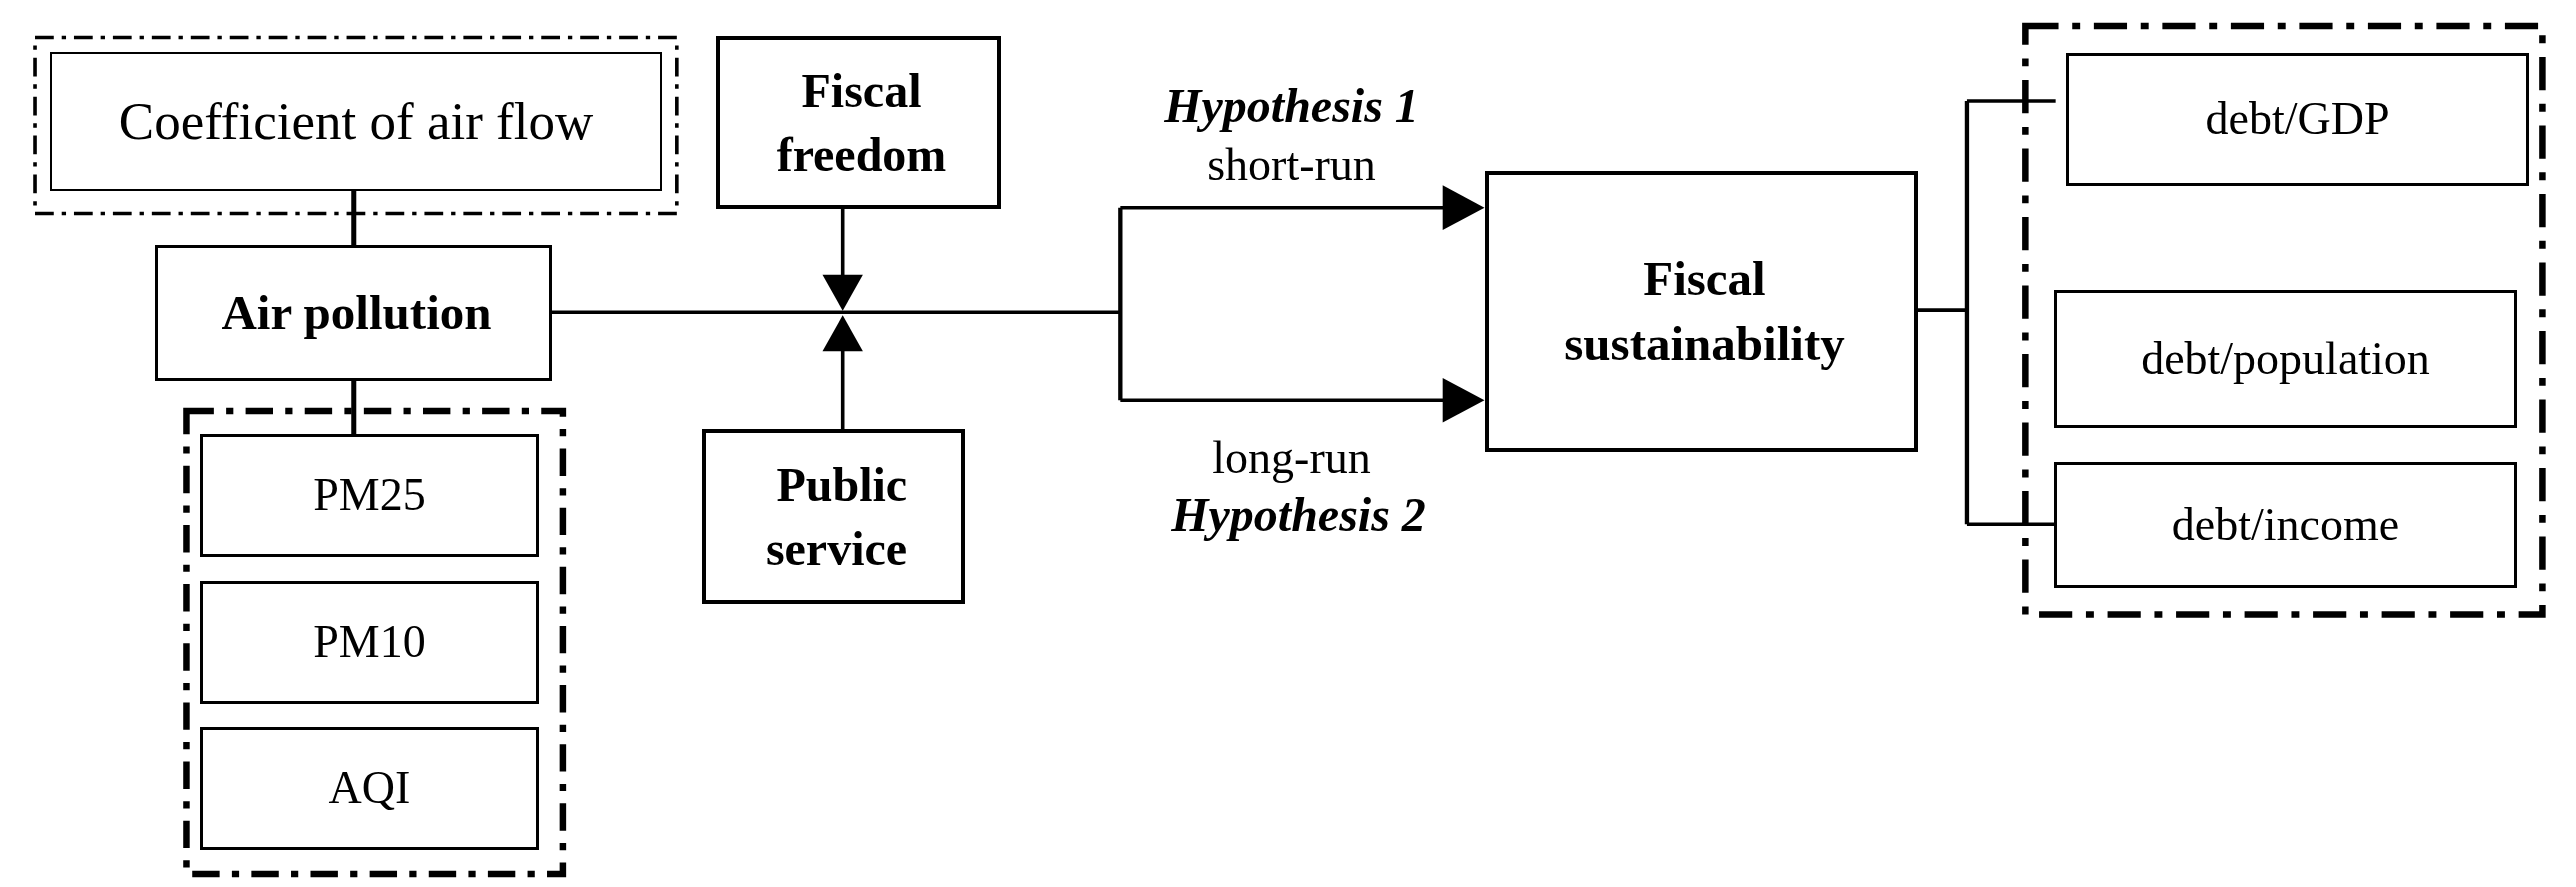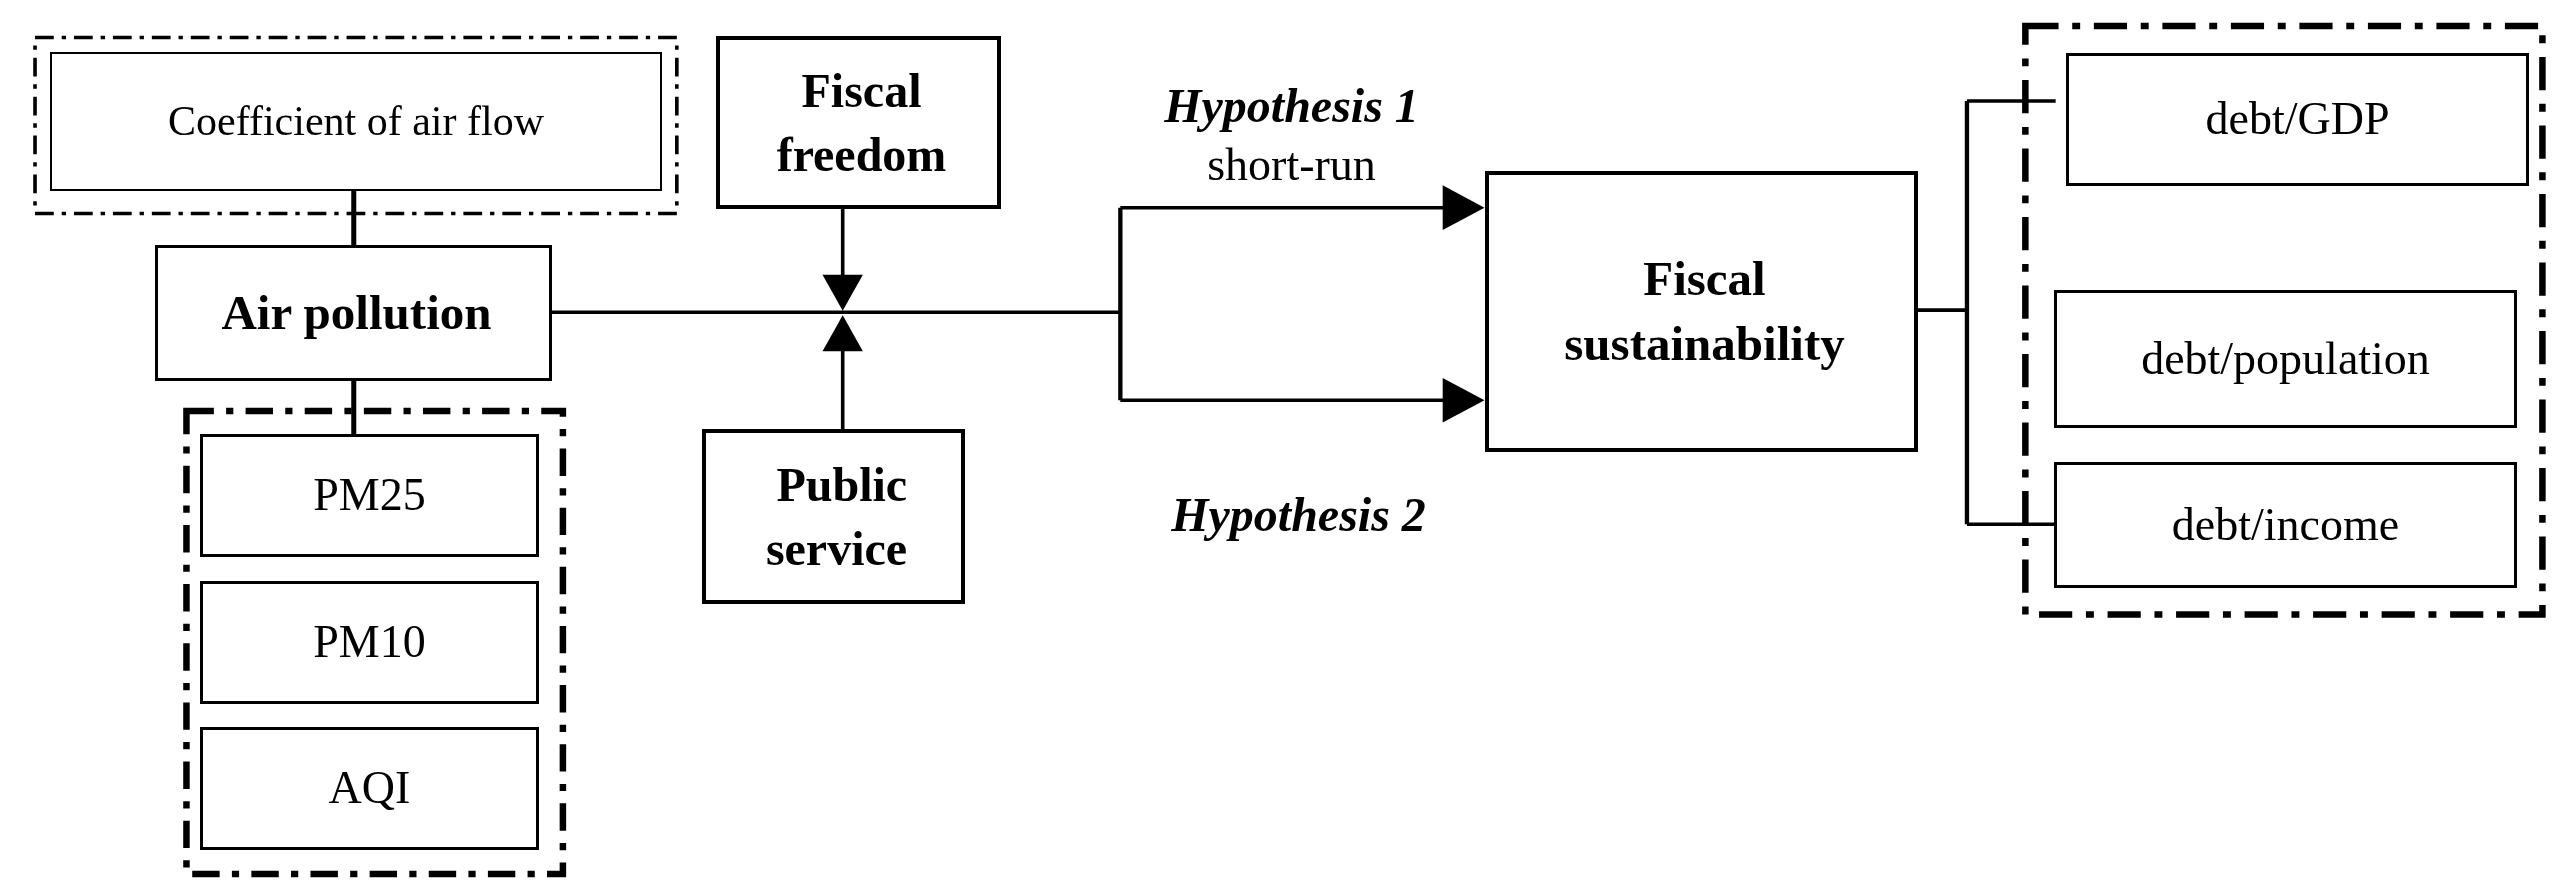--- a/index.html
+++ b/index.html
@@ -28,21 +28,21 @@
   .lbl {
     position: absolute;
     display: flex;
     align-items: center;
     justify-content: center;
     text-align: center;
     white-space: pre-line;
   }
   .bold { font-weight: bold; padding-left: 6px; }
   .bolditalic { font-weight: bold; font-style: italic; }
-  .f62 { font-size: 42px; }
+  .f62 { font-size: 53px; }
   .f64 { font-size: 46px; }
   .f66 { font-size: 48px; }
   .f68 { font-size: 49px; }
 </style>
 </head>
 <body>
 
 <div id="canvas">
 
   <svg id="wires" width="2576" height="887" viewBox="0 0 3571 1230">
@@ -123,17 +123,18 @@
   </div>
 
   <div class="box f64" style="left:2054px; top:462px; width:463px; height:126px;">
     <span>debt/income</span>
   </div>
 
   <div class="lbl bolditalic f66" style="left:1046px; top:71px; width:491px; height:69px;text-align:center;">Hypothesis 1</div>
 
   <div class="lbl f64" style="left:1111px; top:131px; width:361px; height:66px;">short-run</div>
 
+  <div class="lbl f64" style="left:1111px; top:424px; width:361px; height:66px;">long-run</div>
 
   <div class="lbl bolditalic f66" style="left:1053px; top:480px; width:491px; height:69px;">Hypothesis 2</div>
 
 </div>
 
 
 </body></html>

